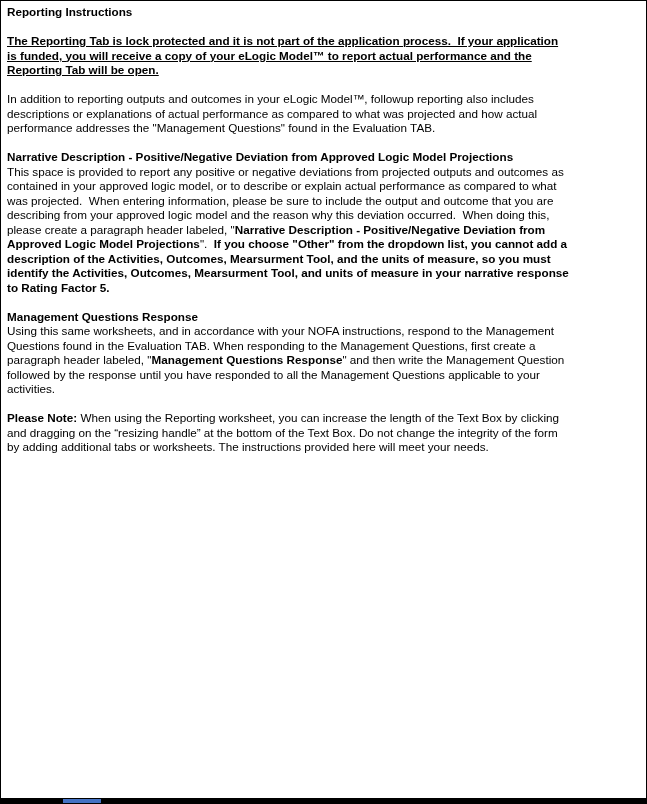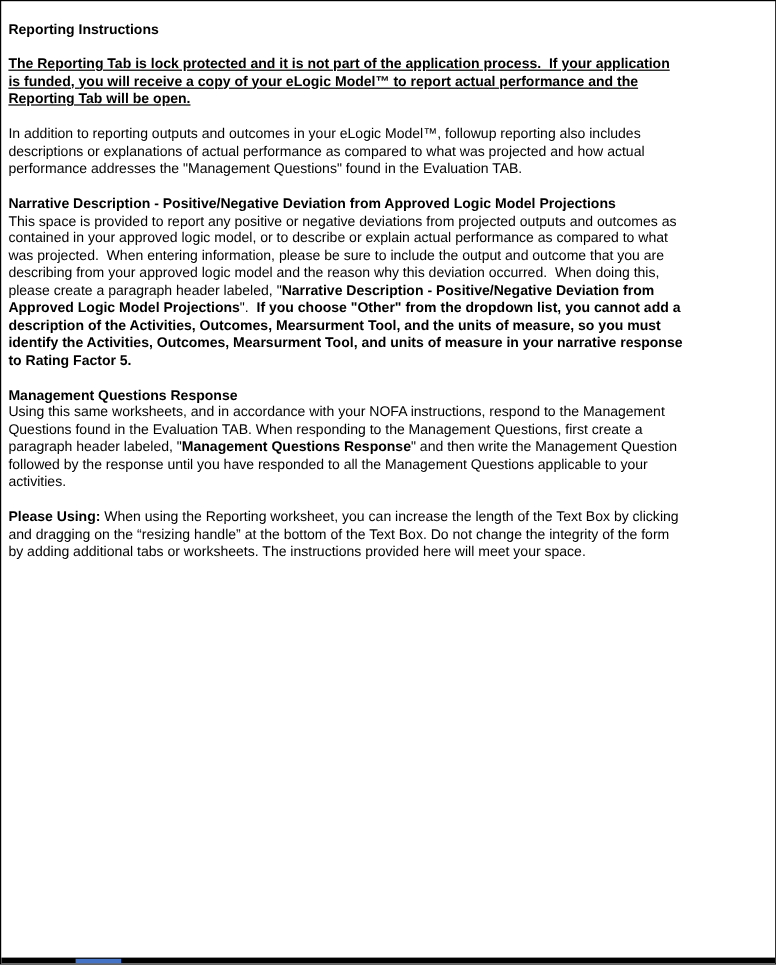--- a/index.html
+++ b/index.html
@@ -9,21 +9,21 @@
     box-sizing:border-box;
     background:#ffffff;
     border:1px solid #000000;
     font-family:"Liberation Sans",sans-serif;
     font-size:11.7px;
     line-height:14.5px;
     color:#000000;
     overflow:hidden;
   }
   .doc{
-    padding:17px 5px 0 6px;
+    padding:4px 5px 0 6px;
   }
   .doc p{
     margin:0 0 14.5px 0;
     white-space:pre;
   }
   .doc p.tight{margin-bottom:0;}
   .b{font-weight:bold;}
   .u{text-decoration:underline;}
   .bottom-bar{
     position:absolute;
@@ -58,21 +58,21 @@
 Approved Logic Model Projections</span><span>".  </span><span class="b">If you choose "Other" from the dropdown list, you cannot add a
 description of the Activities, Outcomes, Mearsurment Tool, and the units of measure, so you must
 identify the Activities, Outcomes, Mearsurment Tool, and units of measure in your narrative response
 to Rating Factor 5.</span></p>
     <p class="tight"><span class="b">Management Questions Response</span></p>
     <p><span>Using this same worksheets, and in accordance with your NOFA instructions, respond to the Management
 Questions found in the Evaluation TAB. When responding to the Management Questions, first create a
 paragraph header labeled, "</span><span class="b">Management Questions Response</span><span>" and then write the Management Question
 followed by the response until you have responded to all the Management Questions applicable to your
 activities.</span></p>
-    <p class="tight"><span class="b">Please Using:</span><span> When using the Reporting worksheet, you can increase the length of the Text Box by clicking
+    <p class="tight"><span class="b">Please Note:</span><span> When using the Reporting worksheet, you can increase the length of the Text Box by clicking
 and dragging on the “resizing handle” at the bottom of the Text Box. Do not change the integrity of the form
-by adding additional tabs or worksheets. The instructions provided here will meet your space.</span></p>
+by adding additional tabs or worksheets. The instructions provided here will meet your needs.</span></p>
   </div>
 
   <div class="bottom-bar" style="background: rgb(0, 0, 0);">
     <div class="tab-edge" style="background: rgb(68, 114, 196);"></div>
   </div>
 </div>
 
 </body></html>

